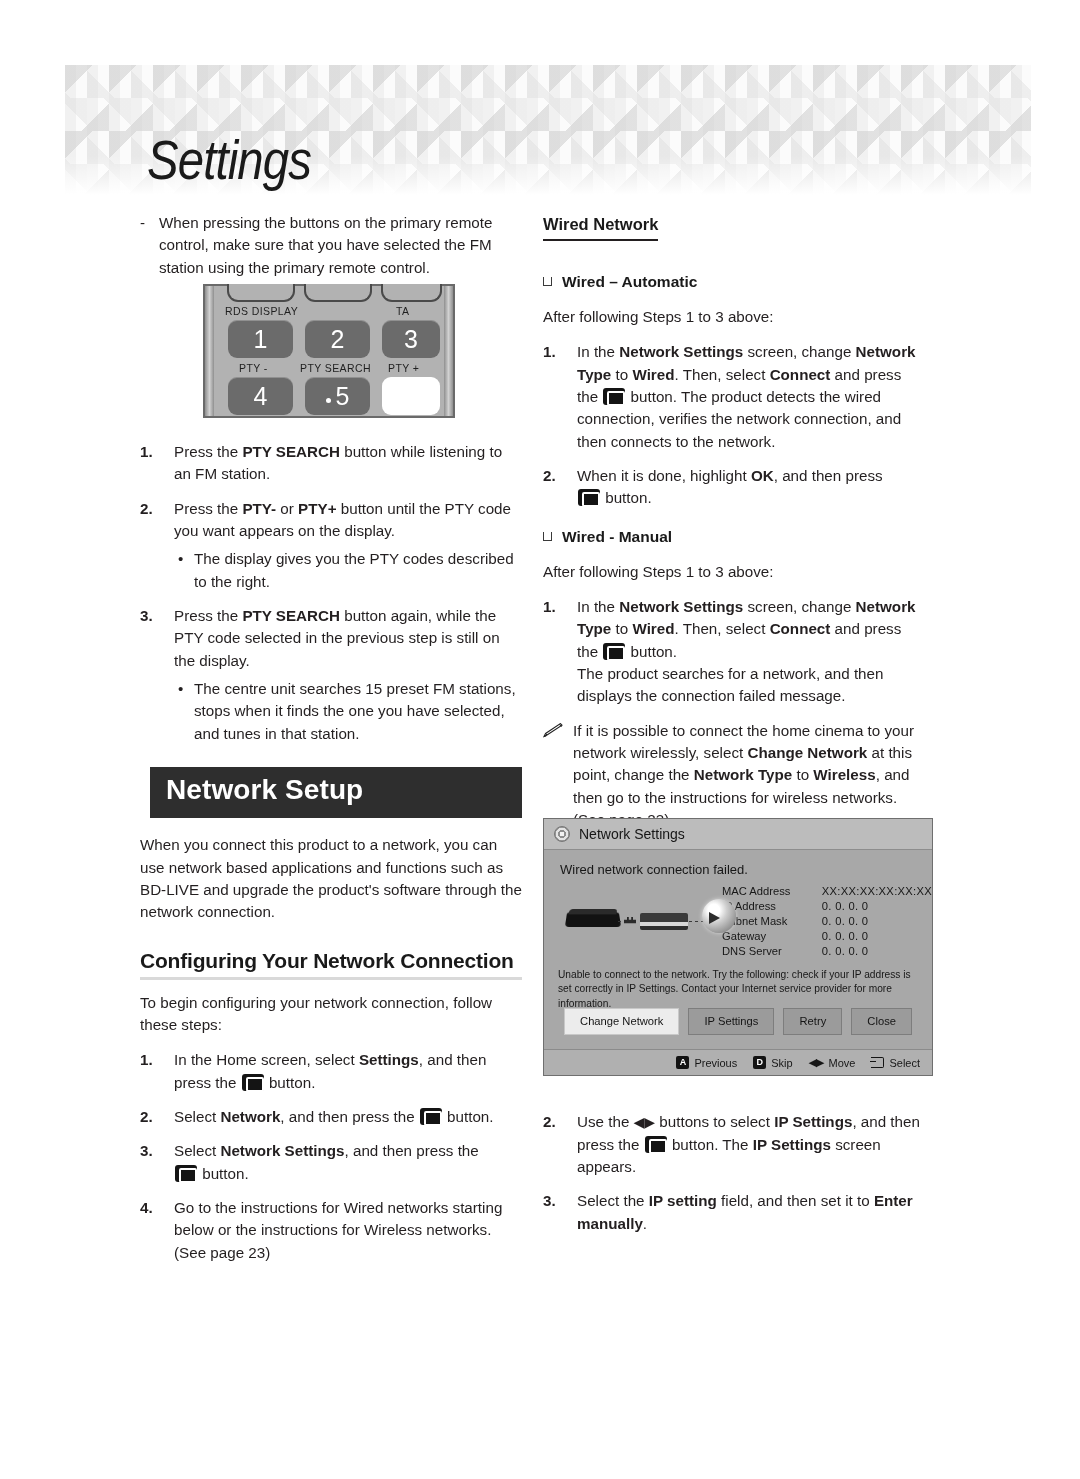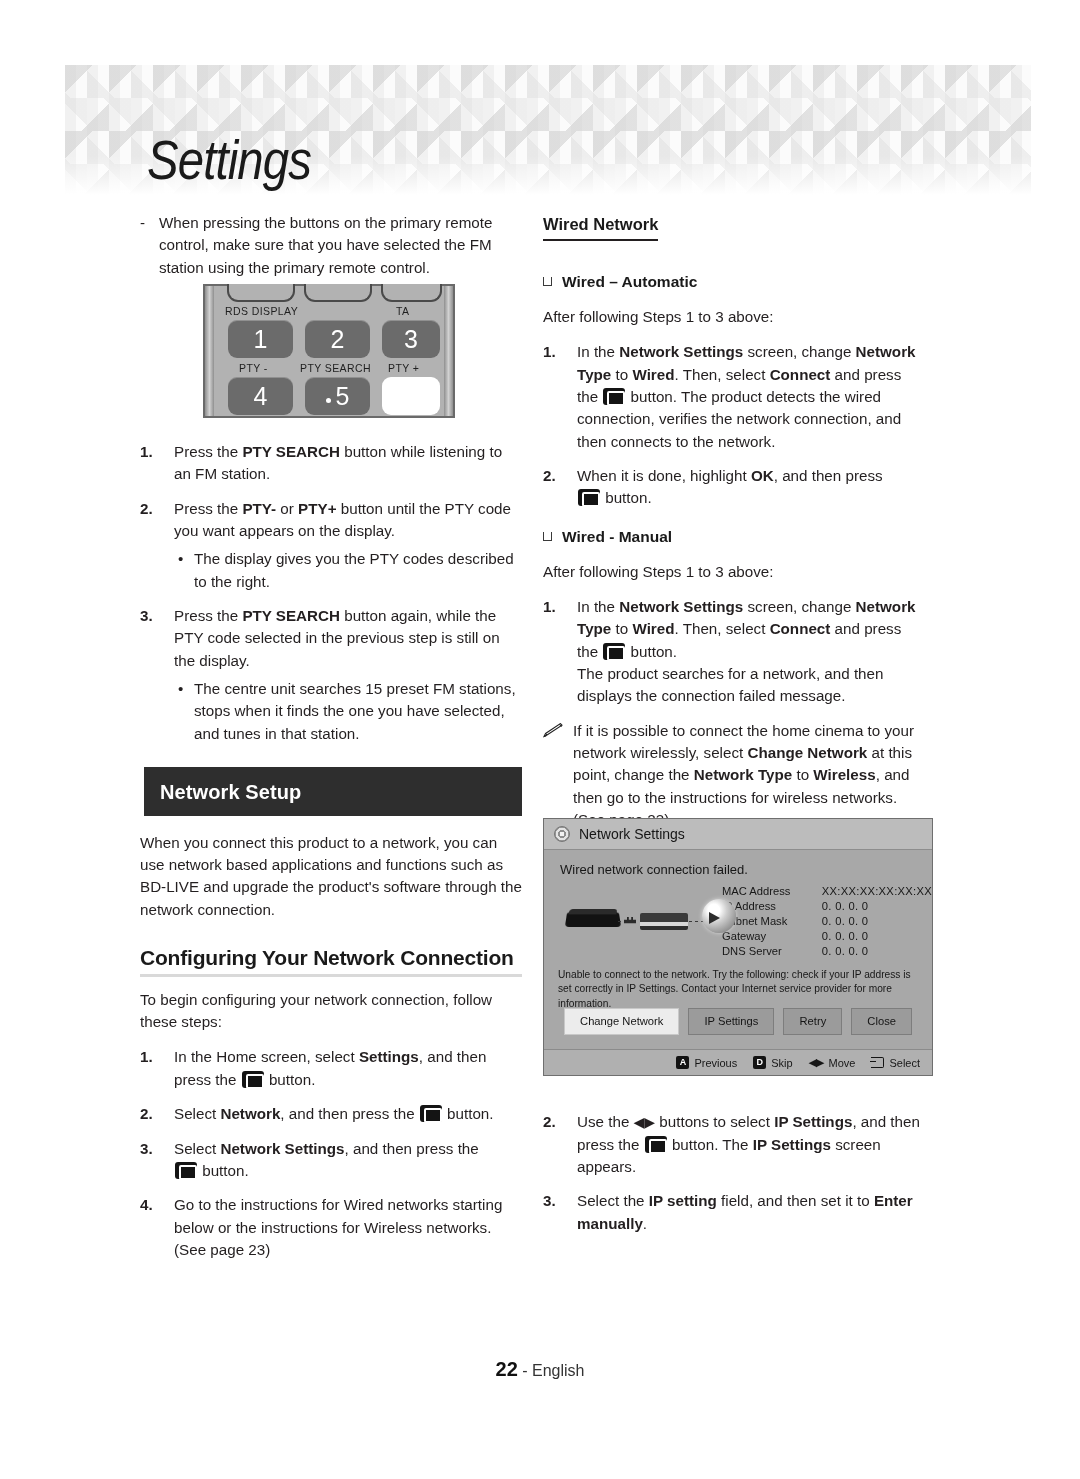--- a/index.html
+++ b/index.html
@@ -120,24 +120,24 @@
     width: 9px; height: 5px;
     background: #141414;
   }
 
   .arrows { letter-spacing: 0px; font-size: 14px; }
 
   
   .section-bar {
     background: #2e2e2e;
     color: #ffffff;
-    font-size: 20px;
+    font-size: 28px;
     font-weight: bold;
-    padding: 11px 0 8px 16px;
-    margin: 22px 0 16px 4px;
+    padding: 2px 0 8px 16px;
+    margin: 22px 0 16px 10px;
     letter-spacing: .1px;
   }
 
   .h2 {
     font-size: 21px;
     font-weight: bold;
     letter-spacing: -.2px;
     margin: 22px 0 0 0;
     color: #1a1a1a;
   }
@@ -624,19 +624,14 @@
         <span class="kmove">◀▶</span>
         <span>Move</span>
       </span>
       <span class="fkey">
         <span class="ksel"></span>
         <span>Select</span>
       </span>
     </div>
   </div>
 
-  <div class="pagefoot">
-    <span class="pnum">22</span>
-    <span>-</span>
-    <span>English</span>
-  </div>
 
 </div>
 
 </body></html>

